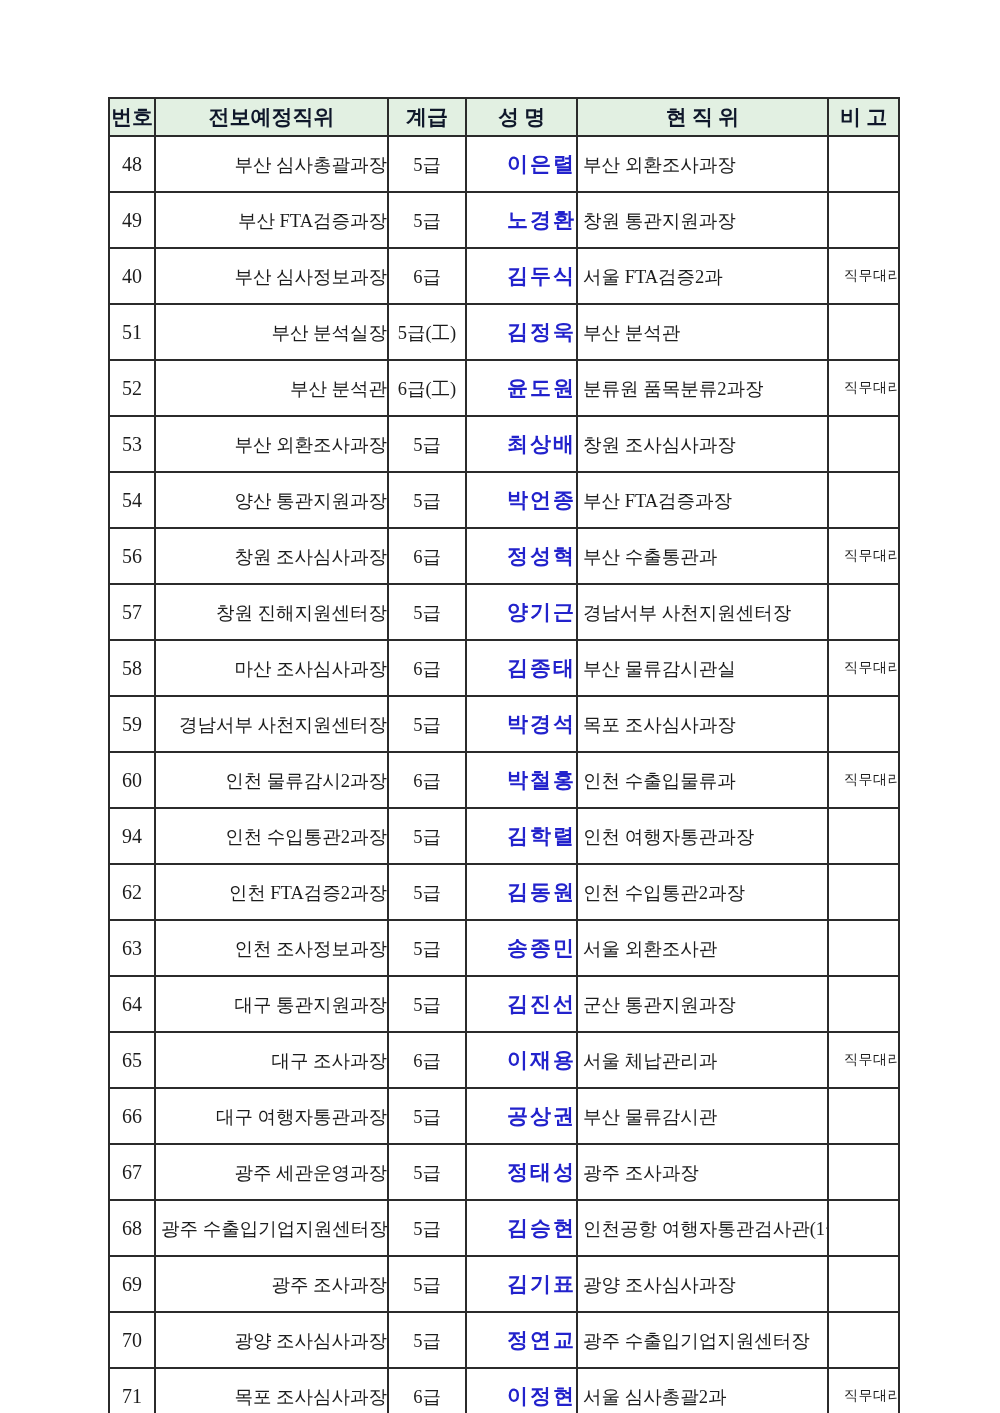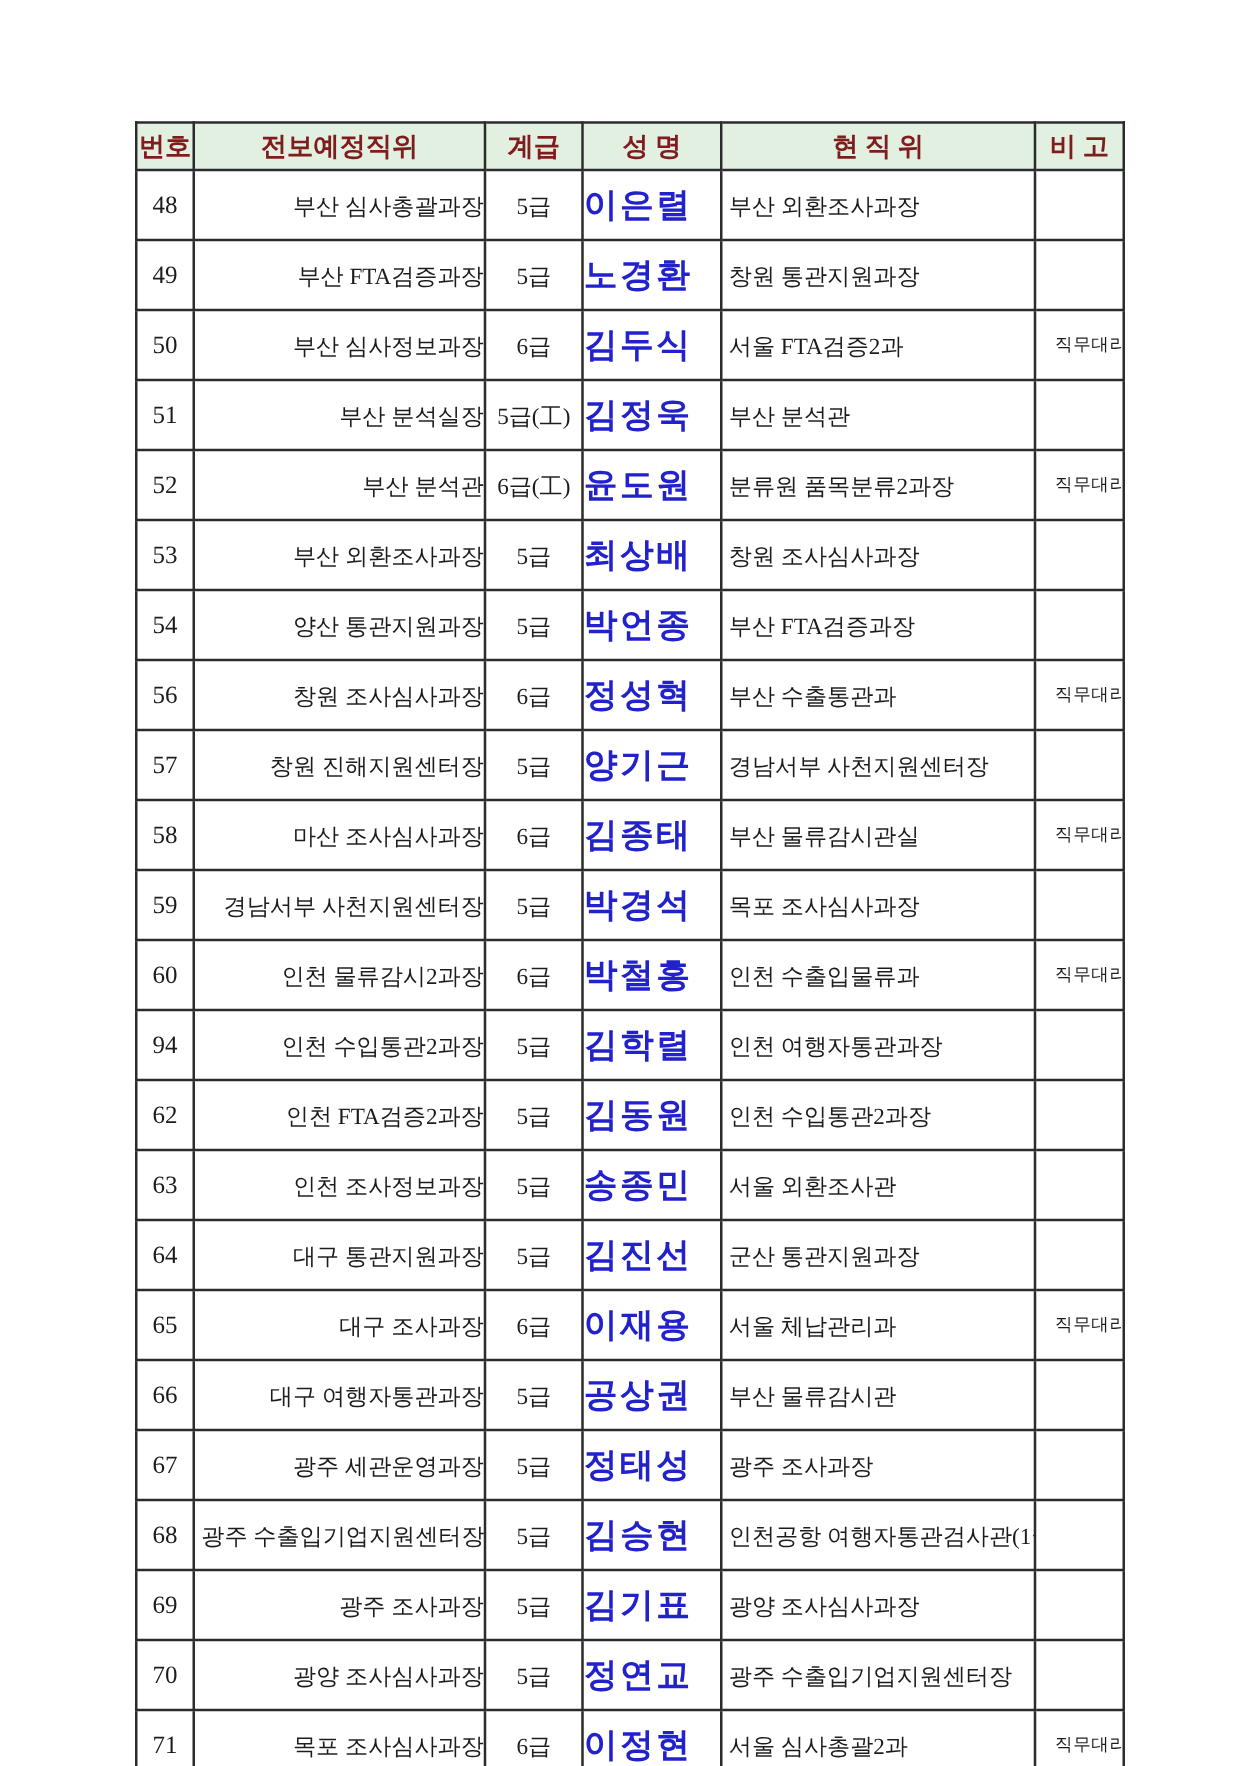--- a/index.html
+++ b/index.html
@@ -37,38 +37,38 @@
     height: 38px;
   }
   .transfer-table tbody tr {
     height: 56px;
   }
   .transfer-table th {
     background: var(--header-bg, #e2f0e2);
     font-weight: bold;
     font-size: 21px;
     text-align: center;
-    color: #7f1d1d;
+    color: #0f172a;
   }
   td.no {
     text-align: center;
     font-size: 20px;
   }
   td.position {
     text-align: right;
     padding-left: 5px;
     font-size: 18.5px;
   }
   td.rank {
     text-align: center;
     font-size: 18.5px;
   }
   td.name {
-    text-align: left;
-    font-size: 27px;
+    text-align: right;
+    font-size: 21px;
     font-weight: bold;
     letter-spacing: 2px;
     color: var(--name-color, #2222cc);
     font-family: "DejaVu Sans", "Liberation Sans", sans-serif;
   }
   td.current {
     text-align: left;
     padding-left: 5px;
     font-size: 18.5px;
   }
@@ -113,21 +113,21 @@
         </tr>
         <tr>
           <td class="no">49</td>
           <td class="position">부산 FTA검증과장</td>
           <td class="rank">5급</td>
           <td class="name">노경환</td>
           <td class="current">창원 통관지원과장</td>
           <td class="note"></td>
         </tr>
         <tr>
-          <td class="no">50</td>
+          <td class="no">40</td>
           <td class="position">부산 심사정보과장</td>
           <td class="rank">6급</td>
           <td class="name">김두식</td>
           <td class="current">서울 FTA검증2과</td>
           <td class="note">직무대리</td>
         </tr>
         <tr>
           <td class="no">51</td>
           <td class="position">부산 분석실장</td>
           <td class="rank">5급(工)</td>

